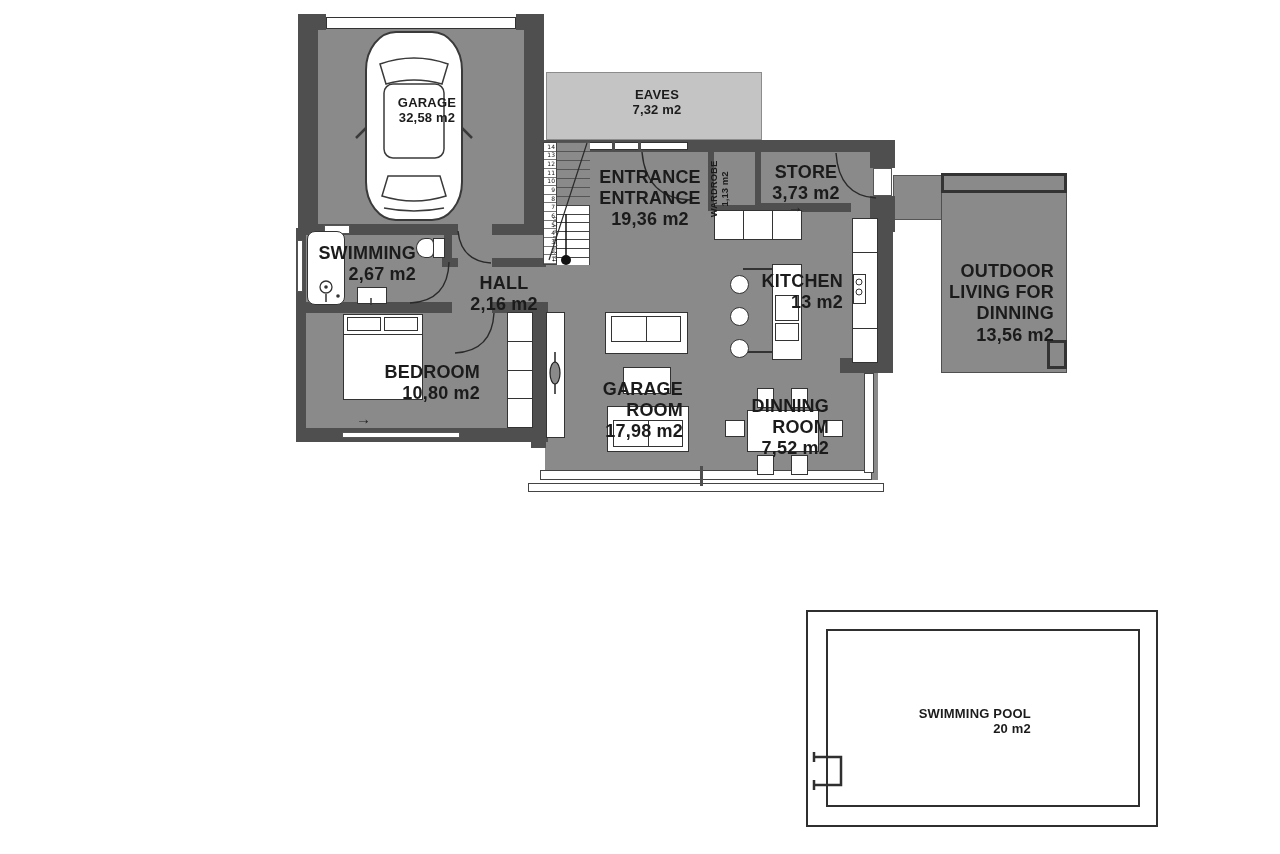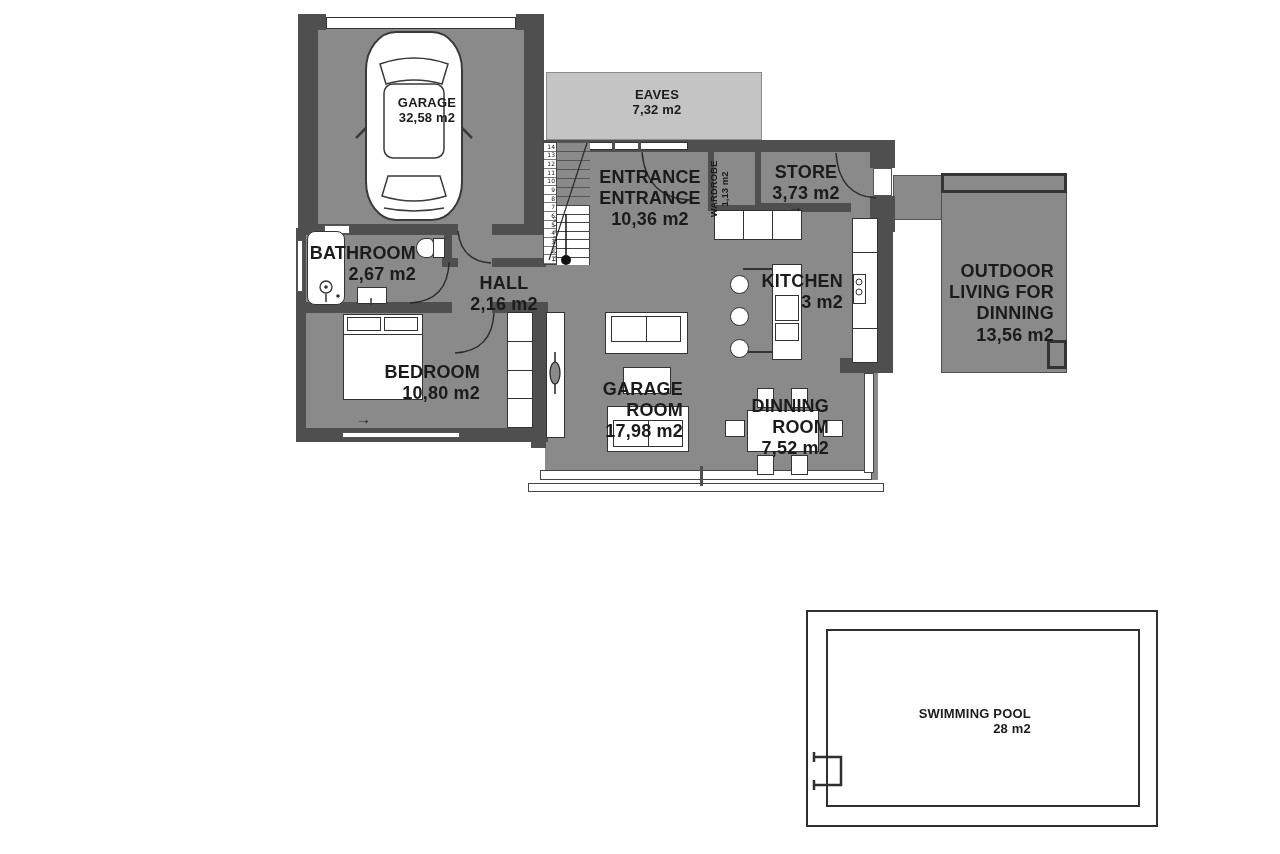--- a/index.html
+++ b/index.html
@@ -227,60 +227,60 @@
     <div>GARAGE</div>
     <div>32,58 m2</div>
   </div>
   <div class="lbl ctr big" style="left:657px;top:87px">
     <div>EAVES</div>
     <div>7,32 m2</div>
   </div>
   <div class="lbl ctr" style="left:650px;top:167px">
     <div>ENTRANCE</div>
     <div>ENTRANCE</div>
-    <div>10,36 m2</div>
+    <div>19,36 m2</div>
   </div>
   <div class="vlbl">
     <div>WARDROBE</div>
     <div>1,13 m2</div>
   </div>
   <div class="lbl ctr" style="left:806px;top:162px">
     <div>STORE</div>
     <div>3,73 m2</div>
   </div>
   <div class="lbl ra" style="right:226px;top:261px">
     <div>OUTDOOR</div>
     <div>LIVING FOR</div>
     <div>DINNING</div>
     <div>13,56 m2</div>
   </div>
   <div class="lbl ra" style="right:864px;top:243px">
-    <div>BATHROOM</div>
+    <div>SWIMMING</div>
     <div>2,67 m2</div>
   </div>
   <div class="lbl ctr" style="left:504px;top:273px">
     <div>HALL</div>
     <div>2,16 m2</div>
   </div>
   <div class="lbl ra" style="right:437px;top:271px">
     <div>KITCHEN</div>
-    <div>3 m2</div>
+    <div>13 m2</div>
   </div>
   <div class="lbl ra" style="right:800px;top:362px">
     <div>BEDROOM</div>
     <div>10,80 m2</div>
   </div>
   <div class="lbl ra" style="right:597px;top:379px">
     <div>GARAGE</div>
     <div>ROOM</div>
     <div>17,98 m2</div>
   </div>
   <div class="lbl ra" style="right:451px;top:396px">
     <div>DINNING</div>
     <div>ROOM</div>
     <div>7,52 m2</div>
   </div>
   <div class="lbl ra big" style="right:249px;top:706px">
     <div>SWIMMING POOL</div>
-    <div>28 m2</div>
+    <div>20 m2</div>
   </div>
 
 </div>
 
 </body></html>

